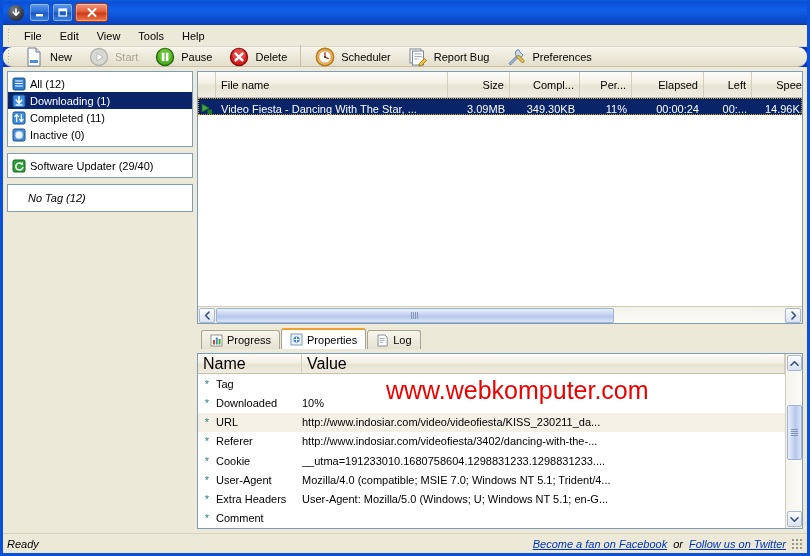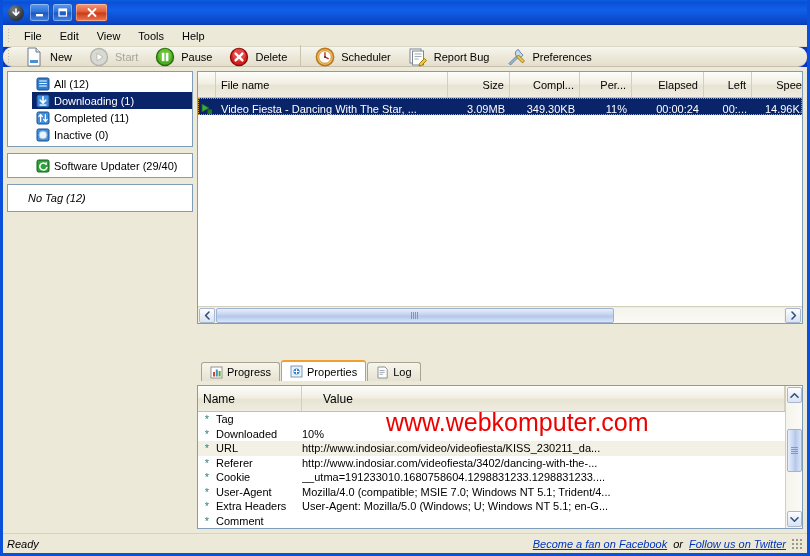--- a/index.html
+++ b/index.html
@@ -106,21 +106,21 @@
     display: flex; flex-direction: column; gap: 6px;
     min-height: 0;
   }
   .panel {
     background: #fff;
     border: 1px solid #7f9db9;
     padding: 3px 0;
   }
   .cat-item {
     display: flex; align-items: center; gap: 4px;
-    padding: 1px 4px; height: 17px; font-size: 11px; color: #000; margin-left: 24px;
+    padding: 1px 4px; height: 17px; font-size: 11px; color: #000;
   }
   .cat-item.selected { background: #0a246a; color: #fff; }
   .cat-ico { width: 14px; height: 14px; flex: 0 0 auto; display: block; }
   .cat-label { white-space: nowrap; overflow: hidden; }
   .tag-item {
     padding: 4px 4px 4px 20px; font-size: 11px; color: #000; font-style: italic;
   }
   
   .rightcol {
     flex: 1 1 auto; display: flex; flex-direction: column; gap: 4px; min-width: 0; min-height: 0;
@@ -176,21 +176,21 @@
     background: linear-gradient(to bottom, #e8eefb 0%, #c3d2ef 45%, #b3c6ea 55%, #dbe5f8 100%);
     border: 1px solid #9fb3d4; border-radius: 2px;
     display: flex; align-items: center; justify-content: center;
   }
   .sb-grip {
     width: 7px; height: 7px;
     background-image: linear-gradient(to right, #8496b8 1px, transparent 1px);
     background-size: 2px 7px;
   }
   
-  .tabs { display: flex; align-items: flex-end; height: 21px; flex: 0 0 auto; padding-left: 4px; margin-top: 32px; }
+  .tabs { display: flex; align-items: flex-end; height: 21px; flex: 0 0 auto; padding-left: 4px; }
   .tab {
     display: flex; align-items: center; gap: 4px;
     height: 19px; padding: 0 8px;
     font-size: 11px; color: #000;
     background: linear-gradient(to bottom, #f7f5ec 0%, #e6e2d2 100%);
     border: 1px solid #a9a392; border-bottom: none;
     border-radius: 3px 3px 0 0;
     margin-right: 1px;
   }
   .tab.active {
@@ -203,24 +203,24 @@
   
   .props-wrap {
     flex: 1 1 auto;
     background: #fff;
     border: 1px solid #7f9db9;
     display: flex; min-height: 0;
     position: relative;
   }
   .props-main { flex: 1 1 auto; display: flex; flex-direction: column; min-width: 0; overflow: hidden; }
   .props-header {
-    height: 26px; flex: 0 0 auto;
+    height: 20px; flex: 0 0 auto;
     background: linear-gradient(to bottom, #fdfdfb 0%, #f2efe3 45%, #e8e4d4 55%, #efece0 100%);
     border-bottom: 1px solid #c6c0aa;
-    display: flex; font-size: 12px; gap: 16px;
+    display: flex; font-size: 16px;
   }
   .prop-row {
     height: 20px; display: flex; align-items: center; font-size: 11px;
   }
   .prop-row.alt { background: #f3f1e6; }
   .prop-star { width: 18px; text-align: center; color: #2f7f7f; flex: 0 0 18px; }
   .prop-name { width: 86px; flex: 0 0 86px; white-space: nowrap; overflow: hidden; }
   .prop-value { flex: 1 1 auto; white-space: nowrap; overflow: hidden; padding-right: 4px; }
   .vscroll {
     width: 17px; flex: 0 0 17px;

